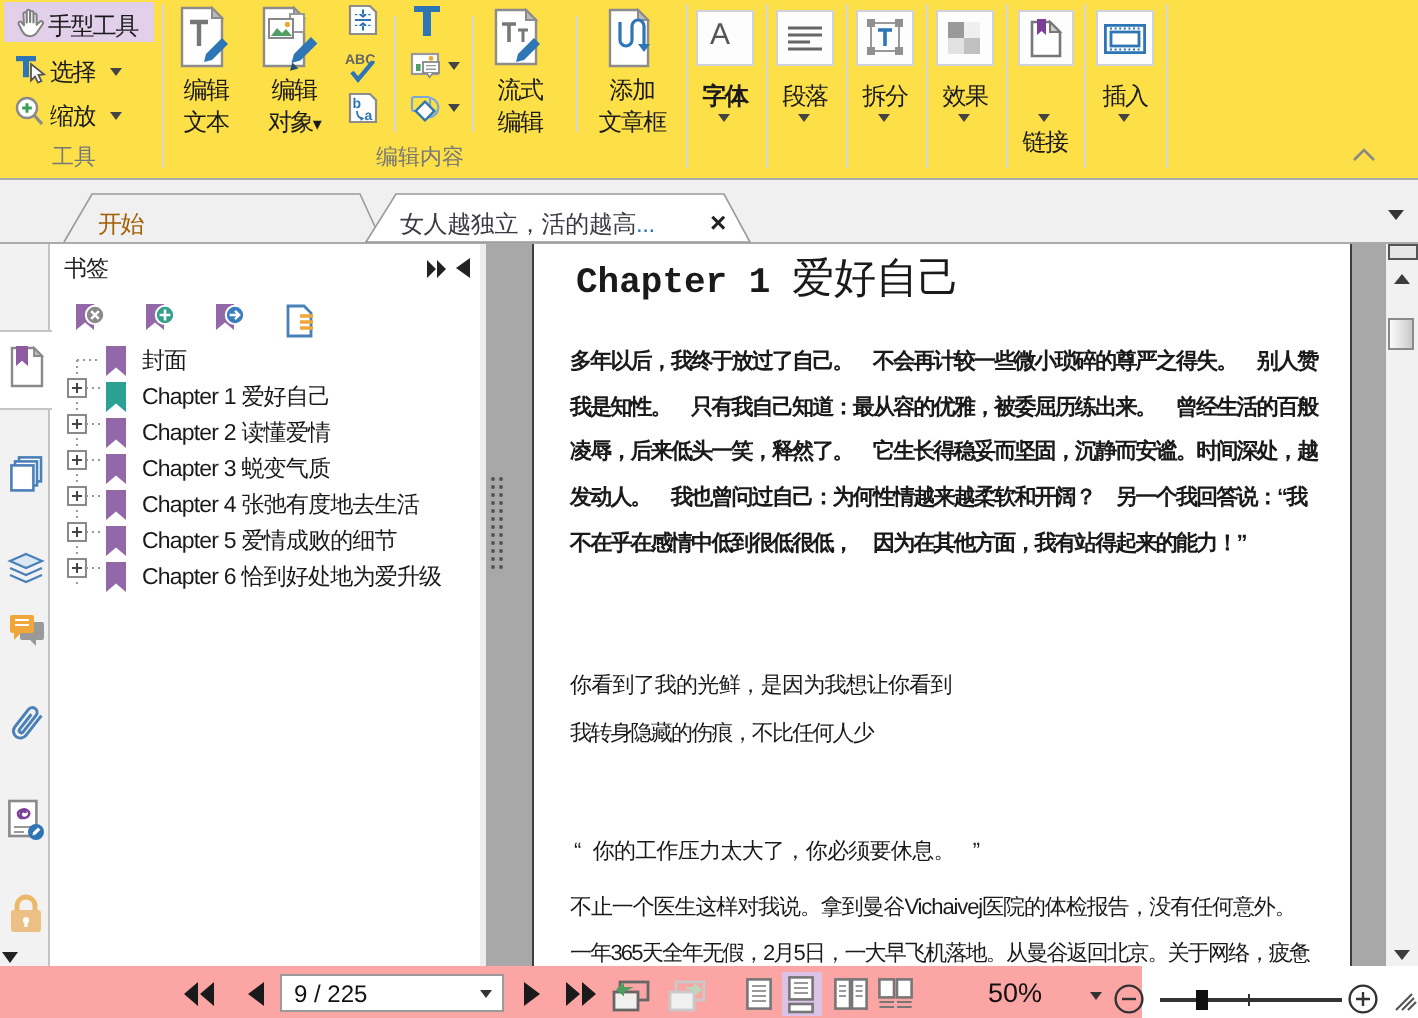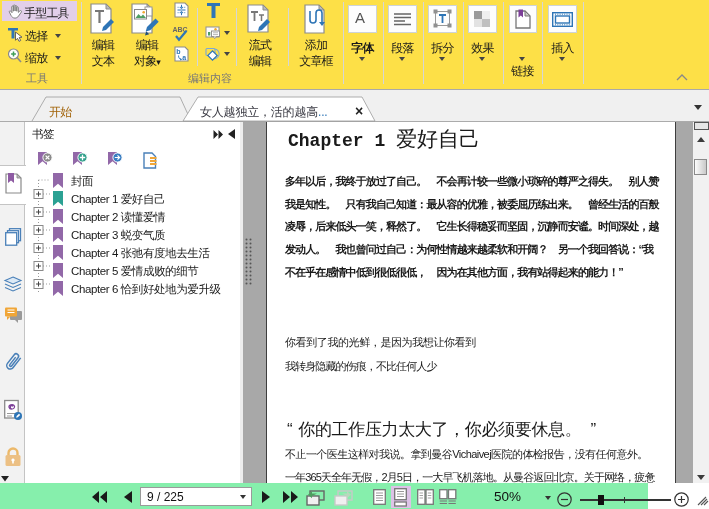--- a/index.html
+++ b/index.html
@@ -351,36 +351,36 @@
         <circle cx="1.5" cy="45.5" r="1"></circle>
           <circle cx="5.5" cy="45.5" r="1"></circle>
       </g>
     </svg>
 
     <div class="abs" id="page" style="left:266px;top:0;width:410px;height:361px;background:#fff;border-left:1.3px solid #3e3e3e;border-right:1.3px solid #3e3e3e;overflow:hidden;">
       <div class="abs" style="left:21px;top:3px;font-size:18px;font-weight:bold;color:#1a1a1a;font-family:'Liberation Mono',monospace;">Chapter 1 <span class="dott" style="font-family:'Liberation Sans',sans-serif;font-size:21px;font-weight:normal;letter-spacing:0px;">爱好自己</span></div>
       <div class="abs doc" style="font-weight:700;left:18px;top:48px;font-size:11px;letter-spacing:-0.9px;color:#1a1a1a;line-height:22.7px;white-space:nowrap;">多年以后，我终于放过了自己。　不会再计较一些微小琐碎的尊严之得失。　别人赞<br>我是知性。　只有我自己知道：最从容的优雅，被委屈历练出来。　曾经生活的百般<br>凌辱，后来低头一笑，释然了。　它生长得稳妥而坚固，沉静而安谧。时间深处，越<br>发动人。　我也曾问过自己：为何性情越来越柔软和开阔？　另一个我回答说：“我<br>不在乎在感情中低到很低很低，　因为在其他方面，我有站得起来的能力！”</div>
       <div class="abs docb" style="font-weight:500;left:18px;top:213px;font-size:11px;letter-spacing:-0.4px;color:#1a1a1a;">你看到了我的光鲜，是因为我想让你看到</div>
       <div class="abs doc" style="font-weight:500;left:18px;top:237px;font-size:11px;letter-spacing:-0.9px;color:#1a1a1a;">我转身隐藏的伤痕，不比任何人少</div>
-      <div class="abs docq" style="font-weight:500;left:20px;top:296px;font-size:17px;letter-spacing:-0.35px;color:#1a1a1a;"><span style="margin-right:6px;">“</span>你的工作压力太大了，你必须要休息。<span style="margin-left:9px;">”</span></div>
+      <div class="abs docq" style="font-weight:500;left:20px;top:296px;font-size:11px;letter-spacing:-0.35px;color:#1a1a1a;"><span style="margin-right:6px;">“</span>你的工作压力太大了，你必须要休息。<span style="margin-left:9px;">”</span></div>
       <div class="abs doc" style="font-weight:500;left:18px;top:321px;font-size:11px;letter-spacing:-0.9px;color:#1a1a1a;line-height:22.7px;white-space:nowrap;"><span class="docs" style="letter-spacing:-0.55px;">不止一个医生这样对我说。拿到曼谷Vichaivej医院的体检报告，没有任何意外。</span><br>一年365天全年无假，2月5日，一大早飞机落地。从曼谷返回北京。关于网络，疲惫</div>
     </div>
 
     <div class="abs" style="left:693px;top:0;width:16px;height:361px;background:#f1f1f1;"></div>
     <div class="abs" style="left:694px;top:0;width:15px;height:8px;background:#e6e6e6;border:1px solid #555;"></div>
     <svg width="8" height="5" style="left:697px;top:15px;" viewBox="0 0 8 5">
         <path d="M0 5 L4 0 l4 5 z" fill="#3c3c3c"></path>
       </svg>
     <div class="abs" style="left:694px;top:37px;width:13px;height:16px;background:linear-gradient(90deg,#fcfcfc,#c9c9c9);border:1px solid #8a8a8a;"></div>
     <svg width="8" height="5" style="left:697px;top:353px;" viewBox="0 0 8 5">
         <path d="M0 0 h8 L4 5 z" fill="#3c3c3c"></path>
       </svg>
   </div>
 
-  <div class="abs" id="statusbar" style="left:0;top:483px;width:648px;height:26px;background:#86efac;">
+  <div class="abs" id="statusbar" style="left:0;top:483px;width:571px;height:26px;background:#fca5a5;">
     <svg width="16" height="12" style="left:91px;top:8px;" viewBox="0 0 16 12">
       <path d="M8 0 v12 L1 6 z M16 0 v12 L9 6 z" fill="#1a1a1a"></path>
     </svg>
     <svg width="10" height="12" style="left:122px;top:8px;" viewBox="0 0 10 12">
         <path d="M10 0 v12 L2 6 z" fill="#1a1a1a"></path>
       </svg>
     <div class="abs" style="left:140px;top:4px;width:112px;height:19px;background:#fff;border:1px solid #9a9a9a;"></div>
     <div class="abs" style="left:147px;top:6.5px;font-size:12px;color:#111;">9 / 225</div>
     <div class="dar" style="left:240px;top:12px;border-top-color:#333;"></div>
     <svg width="10" height="12" style="left:262px;top:8px;" viewBox="0 0 10 12">

